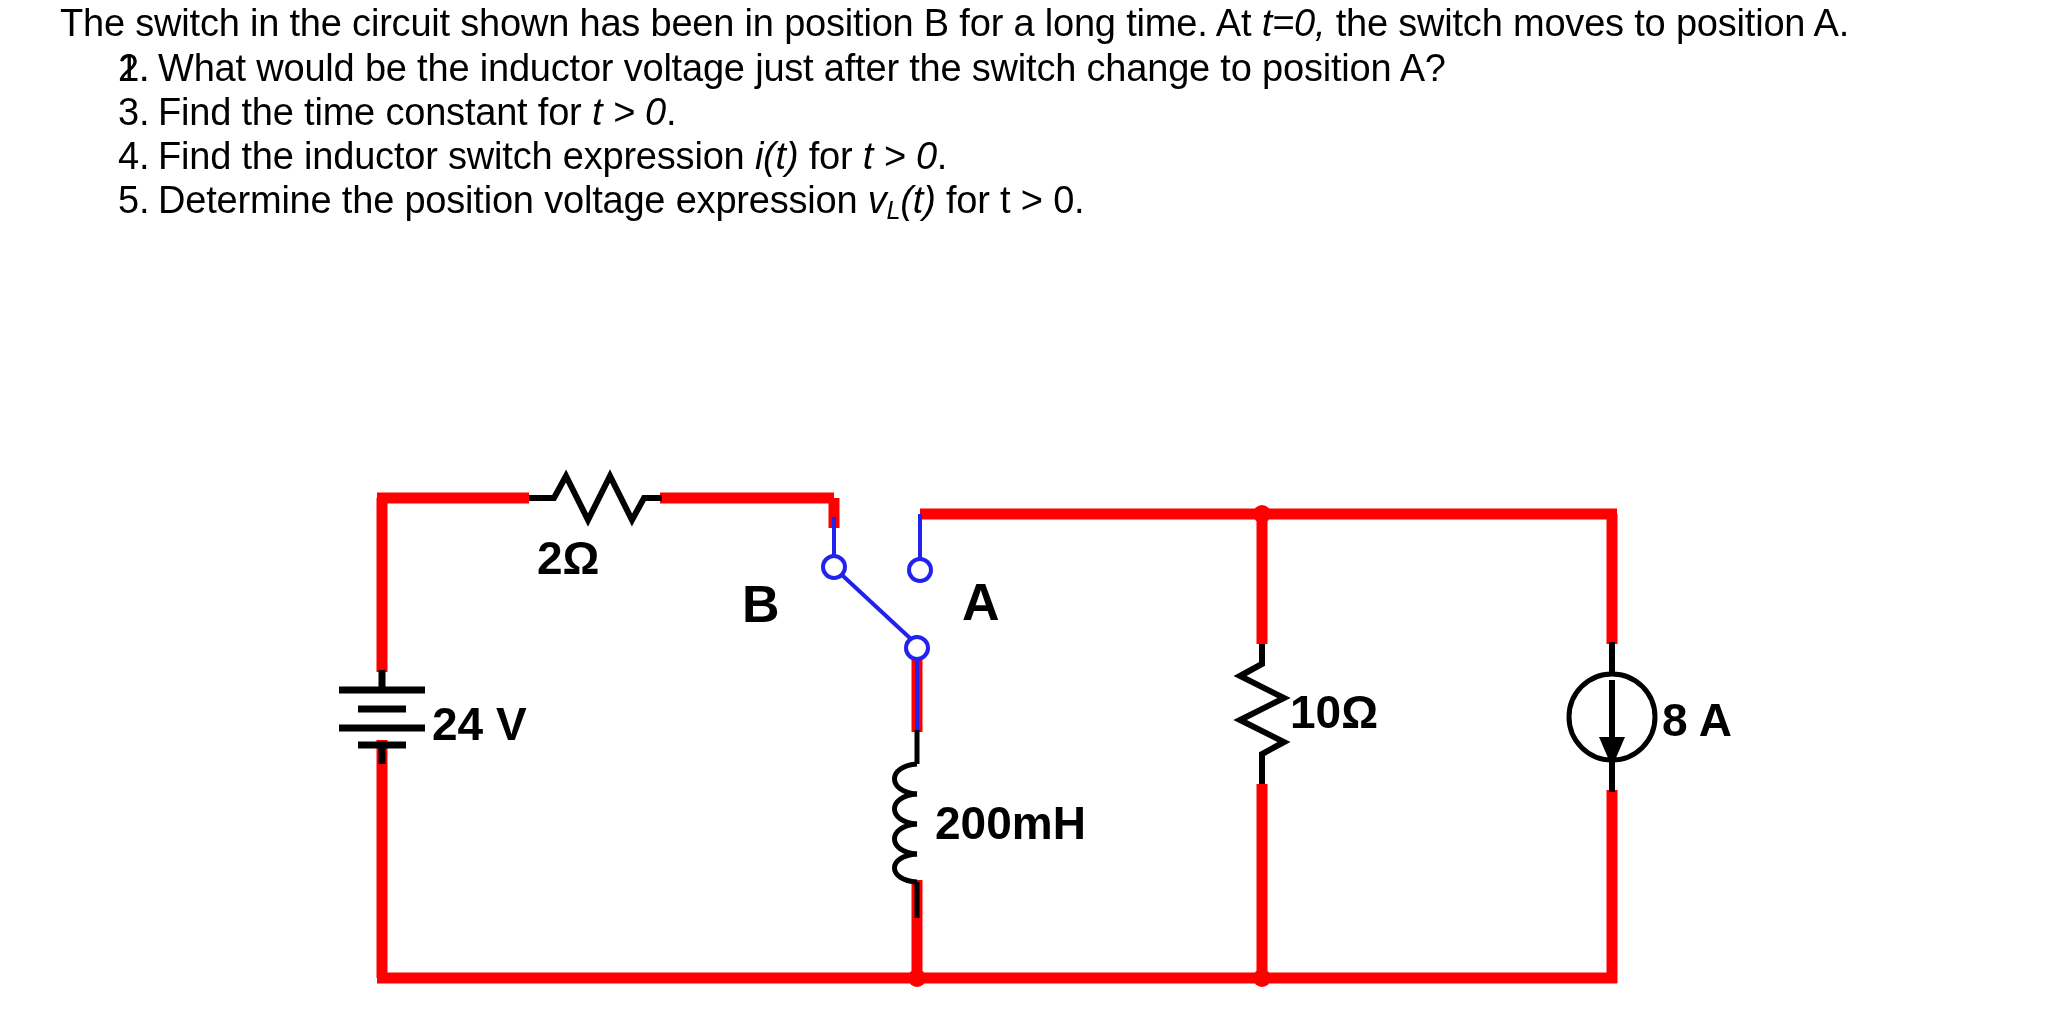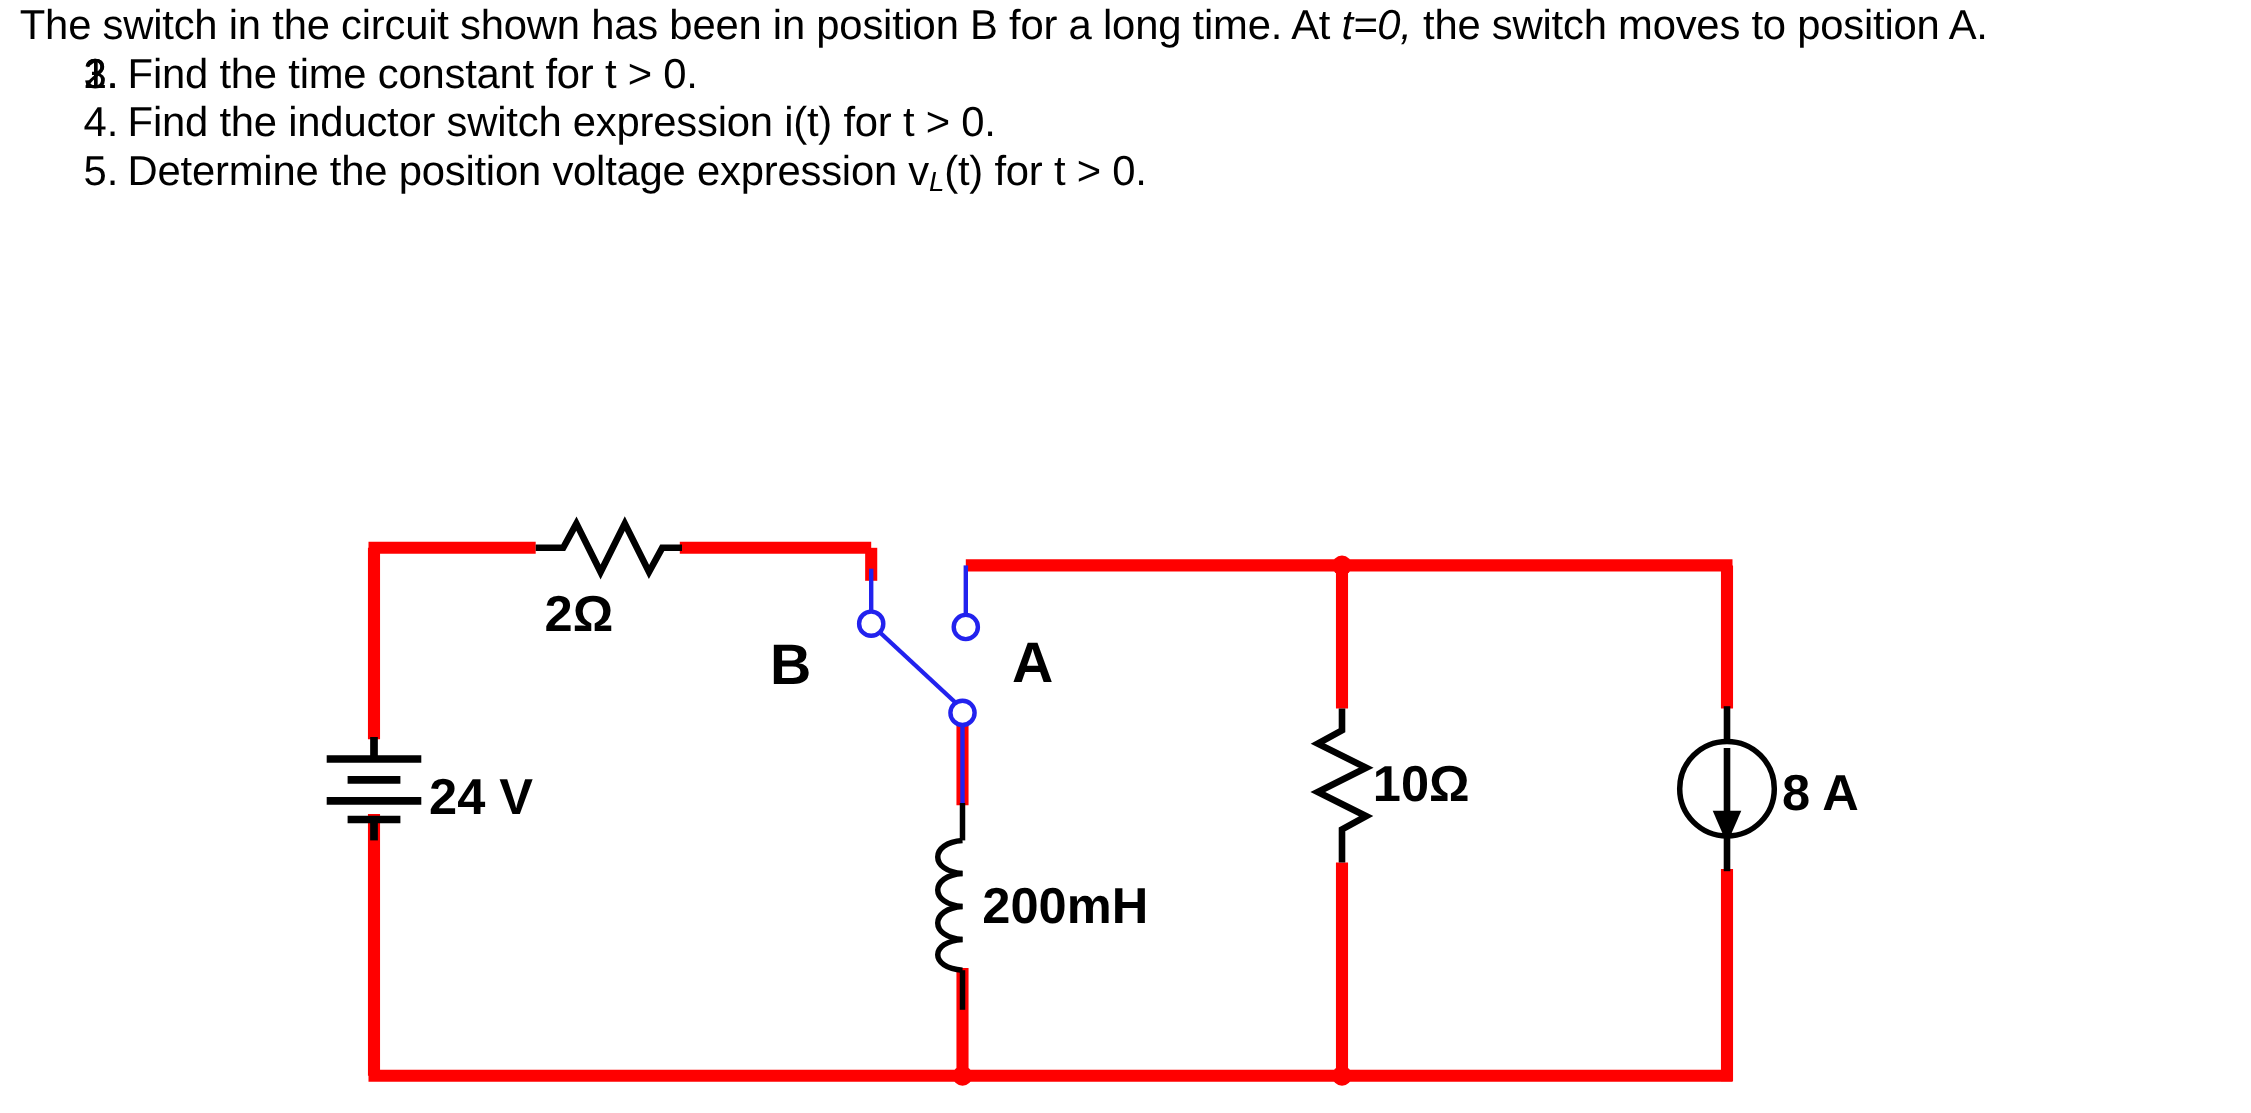--- a/index.html
+++ b/index.html
@@ -13,20 +13,21 @@
     height: 1012px;
     font-family: "Liberation Sans", sans-serif;
     color: #000000;
     overflow: hidden;
     position: relative;
   }
   #page {
     position: relative;
     width: 1840px;
     height: 1012px;
+    margin-left: 42px;
   }
   .problem-text {
     position: absolute;
     left: 18px;
     top: 2px;
     width: 2010px;
   }
   .intro {
     font-size: 38px;
     line-height: 1.11;
@@ -47,21 +48,21 @@
     padding-left: 98px;
     white-space: nowrap;
   }
   ol.question-list li .num {
     position: absolute;
     left: 58px;
     top: 0;
     width: 40px;
     text-align: left;
   }
-  .var { }
+  .var { font-style: italic; }
   .sub {
     font-size: 0.66em;
     vertical-align: -0.22em;
     font-style: italic;
   }
   #circuit-wrap {
     position: absolute;
     left: 0px;
     top: 352px;
     width: 2046px;
@@ -77,21 +78,21 @@
 </head>
 <body>
 
 <div id="page">
 
   <div class="problem-text">
     <p class="intro"><span>The switch in the circuit shown has been in position B for a long time. At </span><em>t=0,</em><span> the switch moves to position A.</span></p>
 
     <ol class="question-list">
       <li><span class="num">1.</span></li>
-      <li><span class="num">2.</span></li>
+      <li><span class="num">2.</span><span>What would be the inductor voltage just after the switch change to position A?</span></li>
       <li><span class="num">3.</span><span>Find the time constant for </span><span class="var">t &gt; 0</span><span>.</span></li>
       <li><span class="num">4.</span><span>Find the inductor switch expression </span><span class="var">i(t)</span><span> for </span><span class="var">t &gt; 0</span><span>.</span></li>
       <li><span class="num">5.</span><span>Determine the position voltage expression </span><span class="var">v</span><span class="sub">L</span><span class="var">(t)</span><span> for t &gt; 0</span><span>.</span></li>
     </ol>
   </div>
 
   <div id="circuit-wrap">
     <svg id="circuit" width="2046" height="660" viewBox="0 0 2046 660" xmlns="http://www.w3.org/2000/svg">
 
       <g stroke="#FF0000" stroke-width="11" fill="none" stroke-linecap="butt">

